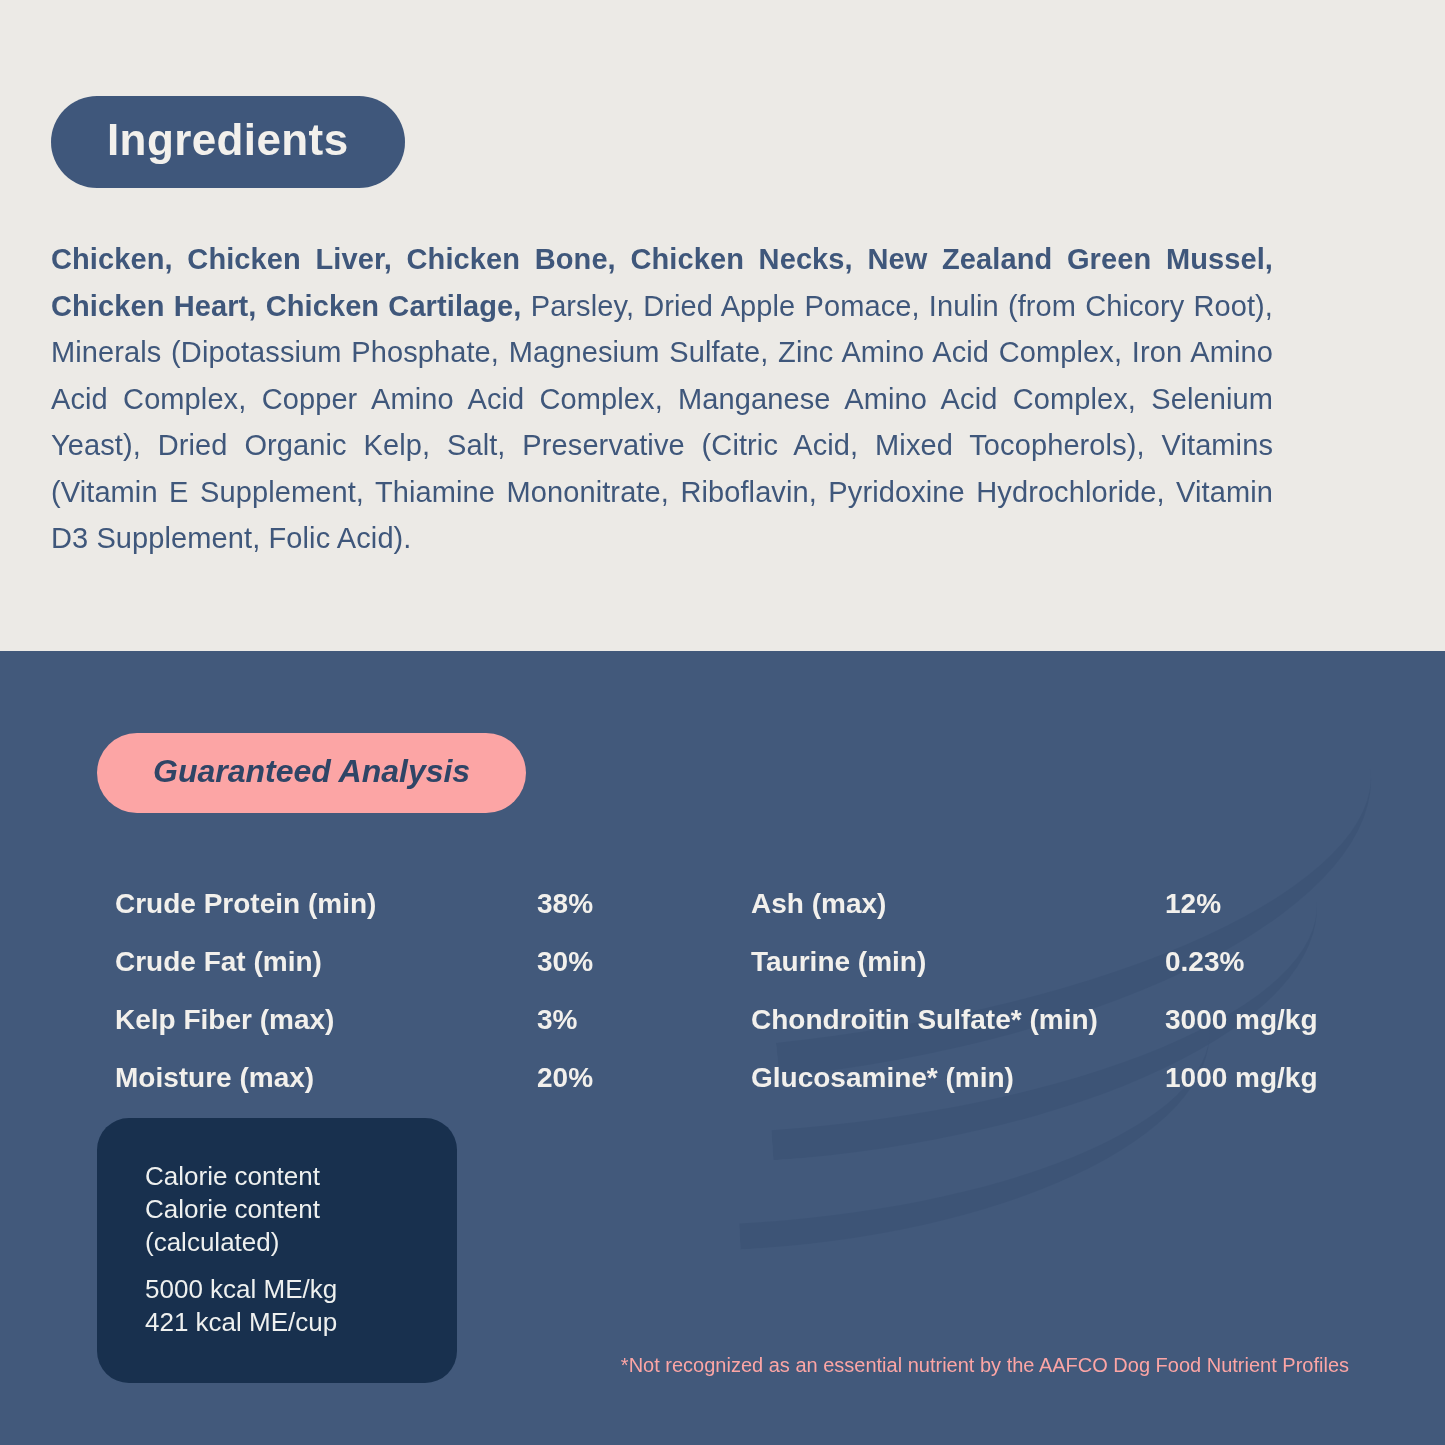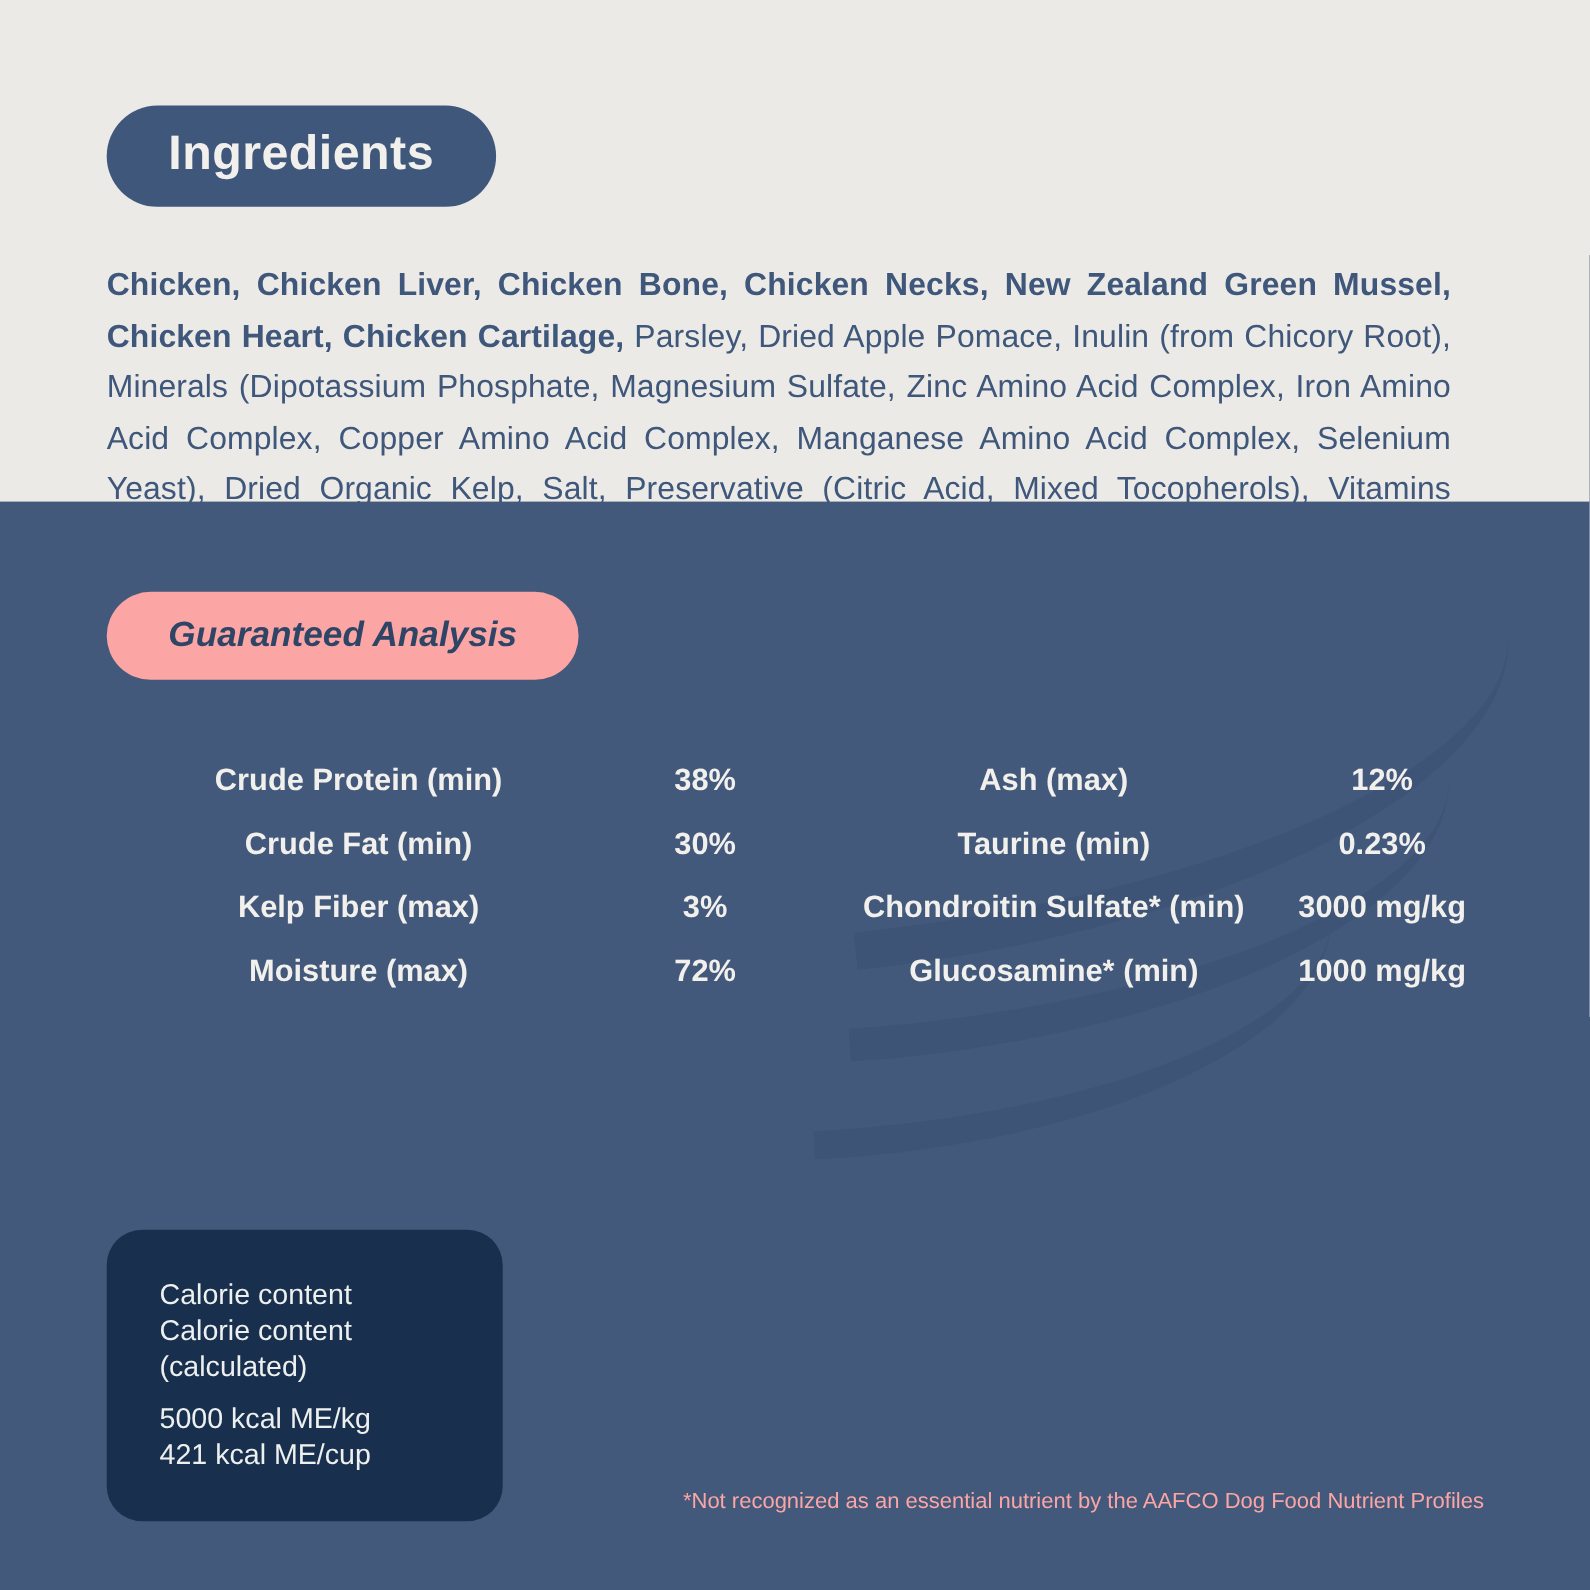--- a/index.html
+++ b/index.html
@@ -18,23 +18,23 @@
     width: 1445px;
     height: 1445px;
     display: flex;
     flex-direction: column;
   }
 
   
   .ingredients-panel {
     position: relative;
     background: #eceae6;
-    height: 456px;
+    height: 651px;
     box-sizing: border-box;
-    padding: 96px 112px 0 97px;
+    padding: 96px 112px 0 51px;
   }
   .pill-dark {
     display: inline-block;
     background: #3f577b;
     color: #f2f0ec;
     border-radius: 48px;
     padding: 22px 56px 26px 56px;
     font-size: 44px;
     font-weight: bold;
     letter-spacing: 0.4px;
@@ -115,21 +115,20 @@
   }
   .analysis-grid {
     position: relative;
     z-index: 2;
     margin-top: 62px;
     display: grid;
     grid-template-columns: 440px 208px 420px auto;
     row-gap: 0;
     color: #f2f0ec;
     font-size: 28px;
-    text-align: center;
   }
   .analysis-grid .cell {
     padding: 13px 0 13px 18px;
     white-space: nowrap;
   }
   .analysis-grid .label {
     font-weight: bold;
   }
   .analysis-grid .value {
     font-weight: bold;
@@ -200,21 +199,21 @@
       <div class="cell value">30%</div>
       <div class="cell label-right">Taurine (min)</div>
       <div class="cell value-right">0.23%</div>
 
       <div class="cell label">Kelp Fiber (max)</div>
       <div class="cell value">3%</div>
       <div class="cell label-right">Chondroitin Sulfate* (min)</div>
       <div class="cell value-right">3000 mg/kg</div>
 
       <div class="cell label">Moisture (max)</div>
-      <div class="cell value">72%</div>
+      <div class="cell value">20%</div>
       <div class="cell label-right">Glucosamine* (min)</div>
       <div class="cell value-right">1000 mg/kg</div>
     </div>
 
     <div class="calorie-box">
       <div>Calorie content</div>
       <div>Calorie content (calculated)</div>
       <div class="gap"></div>
       <div>5000 kcal ME/kg</div>
       <div>421 kcal ME/cup</div>

